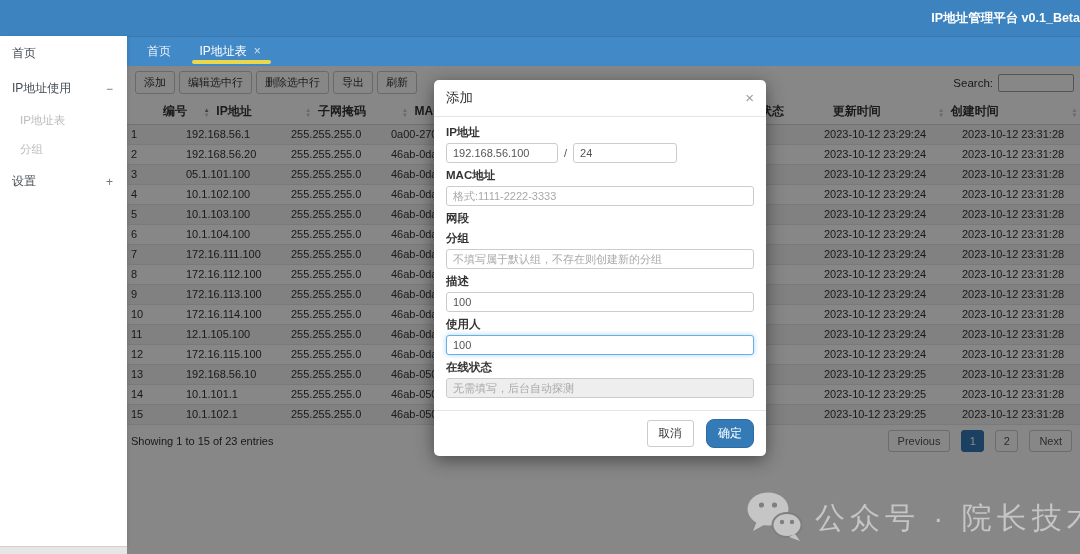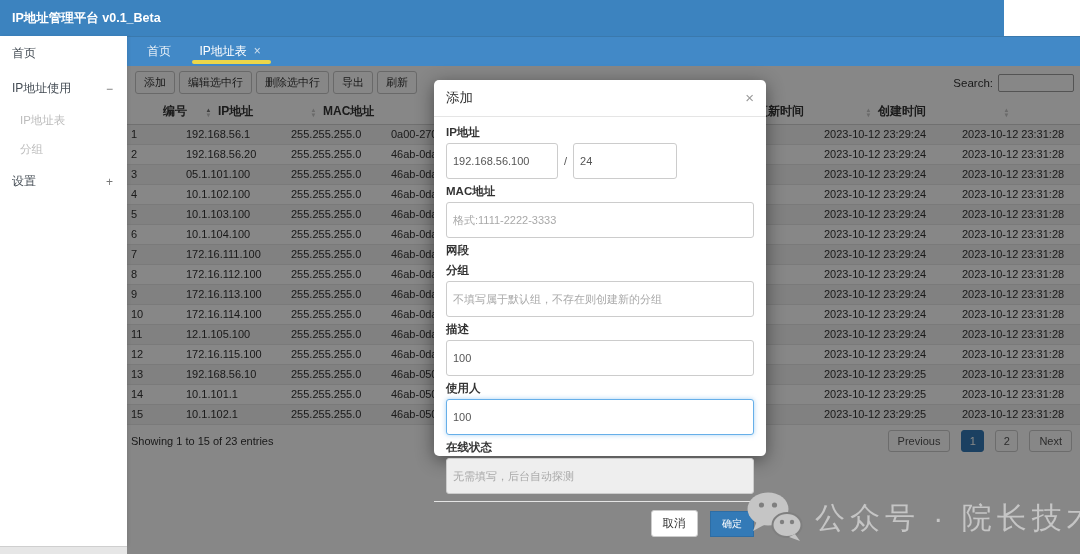--- a/index.html
+++ b/index.html
@@ -1,21 +1,21 @@
 <!DOCTYPE html>
 <html><head>
 <meta charset="utf-8">
 <style>
   * { margin:0; padding:0; box-sizing:border-box; }
   html,body { background:#888; }
   body { font-family:"Liberation Sans", sans-serif; }
   .stage { position:relative; width:1080px; height:554px; background:#fff; overflow:hidden; }
 
   
-  .navbar { position:absolute; left:0; top:0; width:1004px; height:36px; background:#3c83bf; z-index:5; }
+  .navbar { position:absolute; left:0; top:0; width:1080px; height:36px; background:#3c83bf; z-index:5;text-align:right; }
   .navbar .title { color:#fff; font-size:12.5px; font-weight:bold; line-height:36px; padding-left:12px; display:inline-block; }
 
   
   .sidebar { position:absolute; left:0; top:36px; width:127px; bottom:8px; background:#fff; z-index:6; box-shadow:2px 0 3px rgba(0,0,0,0.07); }
   .side-item { display:flex; justify-content:space-between; align-items:center; padding:9px 14px 9px 12px; font-size:12px; color:#454d55; cursor:pointer; }
   .side-item.sub { padding:7px 14px 7px 20px; color:#bcbcbc; font-size:11.5px; }
   .side-item .toggle { color:#777; font-size:12px; }
   .bottom-strip { position:absolute; left:0; bottom:0; width:127px; height:8px; background:#e6e6e6; border-top:1px solid #cfcfcf; z-index:6; }
 
   
@@ -55,31 +55,31 @@
   .backdrop { position:absolute; left:127px; top:66px; right:0; bottom:0; background:rgba(0,0,0,0.47); z-index:40; }
 
   
   .modal { position:absolute; left:434px; top:80px; width:332px; height:376px; background:#fff; border-radius:5px; box-shadow:0 4px 18px rgba(0,0,0,0.45); z-index:50; display:flex; flex-direction:column; }
   .m-header { padding:9px 12px; border-bottom:1px solid #e5e5e5; display:flex; justify-content:space-between; align-items:center; }
   .m-title { font-size:13.5px; color:#333; }
   .m-close { color:#9a9a9a; font-size:15px; line-height:14px; cursor:pointer; }
   .m-body { padding:8px 12px 2px 12px; flex:1; }
   .fgroup { margin-bottom:5px; }
   .fgroup label { display:block; font-size:11.5px; font-weight:bold; color:#333; margin-bottom:3px; }
-  .fin { width:100%; height:36px; border:1px solid #ccc; border-radius:3px; padding:2px 6px; font-size:11px; color:#555; font-family:inherit; background:#fff; }
+  .fin { width:100%; height:20px; border:1px solid #ccc; border-radius:3px; padding:2px 6px; font-size:11px; color:#555; font-family:inherit; background:#fff; }
   .fin::placeholder { color:#a9a9a9; }
   .fin.disabled { background:#eeeeee; }
   .fin.focus { border-color:#66afe9; box-shadow:0 0 5px rgba(102,175,233,0.55); }
   .ip-row { display:flex; align-items:center; }
   .ip-row .fin.ip { width:112px; }
   .ip-row .slash { margin:0 6px; font-size:11px; color:#555; }
   .ip-row .fin.mask { width:104px; }
   .m-footer { padding:8px 12px; border-top:1px solid #e5e5e5; text-align:right; }
   .btn-cancel { font-size:11.5px; color:#333; background:#fff; border:1px solid #ccc; border-radius:3px; padding:5px 11px; margin-right:8px; cursor:pointer; font-family:inherit; }
-  .btn-ok { font-size:10px; color:#fff; background:#337ab7; border:1px solid #2e6da4; border-radius:0; padding:5px 11px; cursor:pointer; font-family:Liberation Serif, serif; }
+  .btn-ok { font-size:12px; color:#fff; background:#337ab7; border:1px solid #2e6da4; border-radius:8px; padding:5px 11px; cursor:pointer; font-family:Liberation Serif, serif; }
 
   
   .watermark { position:absolute; left:745px; top:487px; height:62px; display:flex; align-items:center; z-index:60; }
   .watermark .wm-text { color:#c5c5c5; font-size:30px; letter-spacing:5px; margin-left:12px; white-space:nowrap; }
 </style>
 </head>
 <body>
 
 <div class="stage">
 
@@ -135,20 +135,27 @@
       <div class="thead">
           <div class="th" style="width: 55px;">
             <span>编号</span>
             <span class="sort asc">
               <i>▴</i>
               <i>▾</i>
             </span>
           </div>
           <div class="th" style="width: 105px;">
             <span>IP地址</span>
+            <span class="sort both">
+              <i>▴</i>
+              <i>▾</i>
+            </span>
+          </div>
+          <div class="th" style="width: 100px;">
+            <span>子网掩码</span>
             <span class="sort both">
               <i>▴</i>
               <i>▾</i>
             </span>
           </div>
           <div class="th" style="width: 333px;">
             <span>MAC地址</span>
             <span class="sort both">
               <i>▴</i>
               <i>▾</i>

